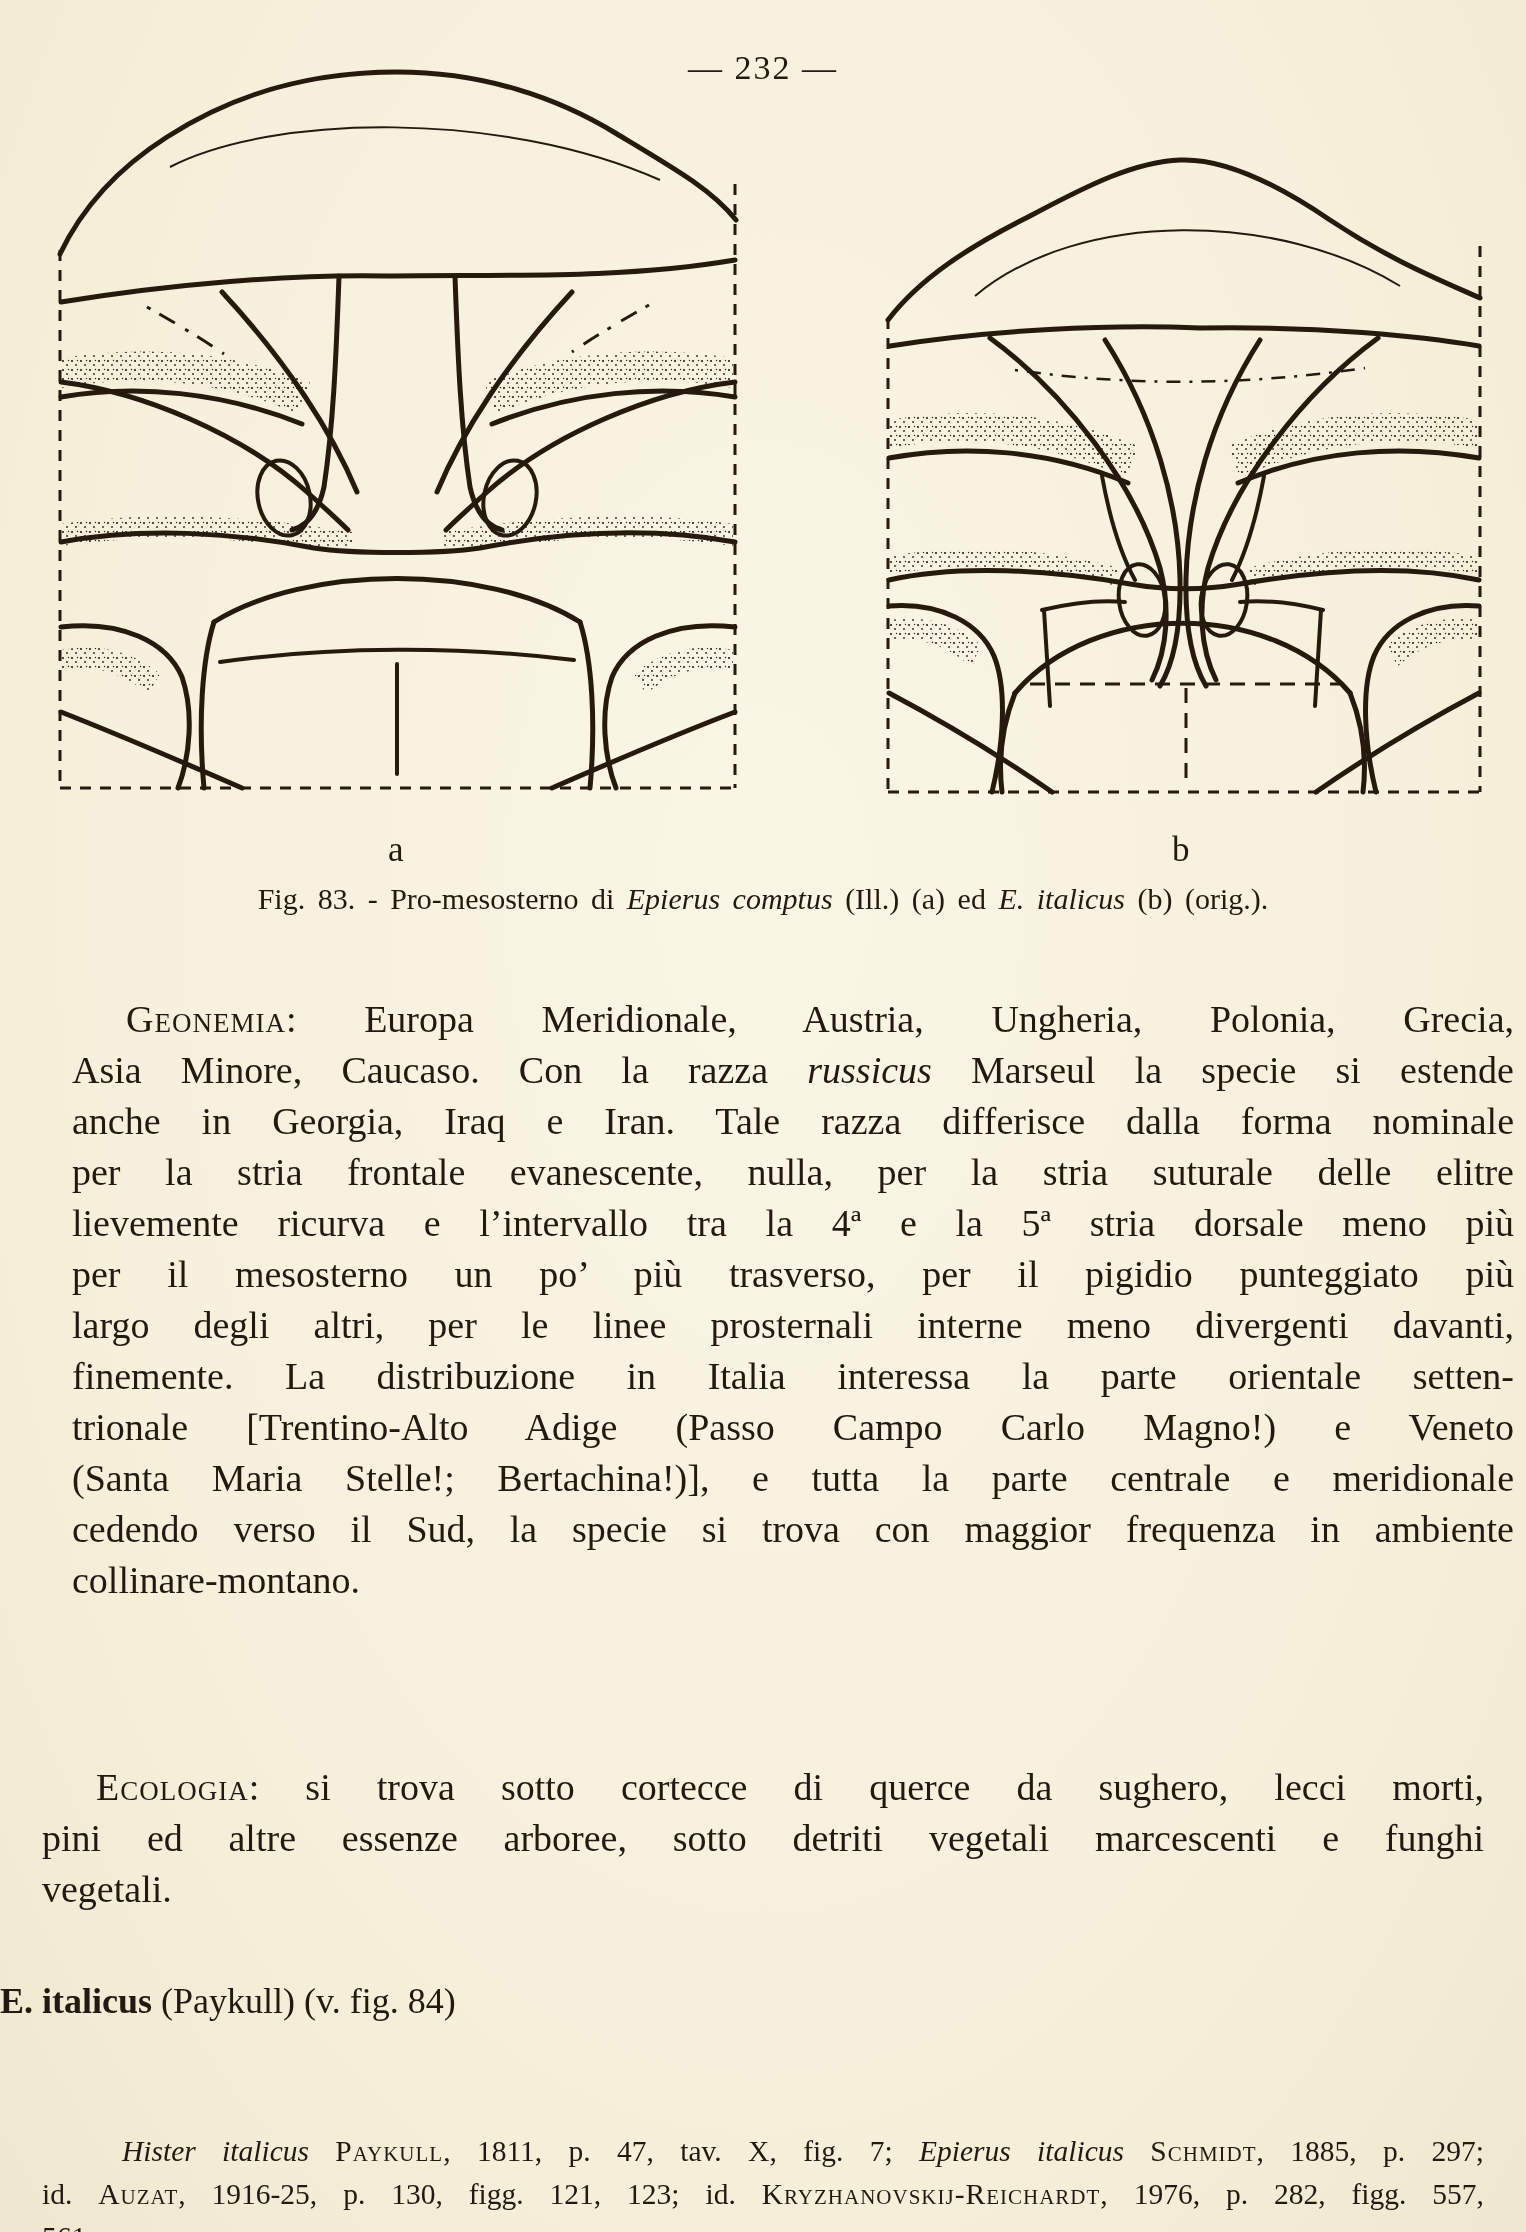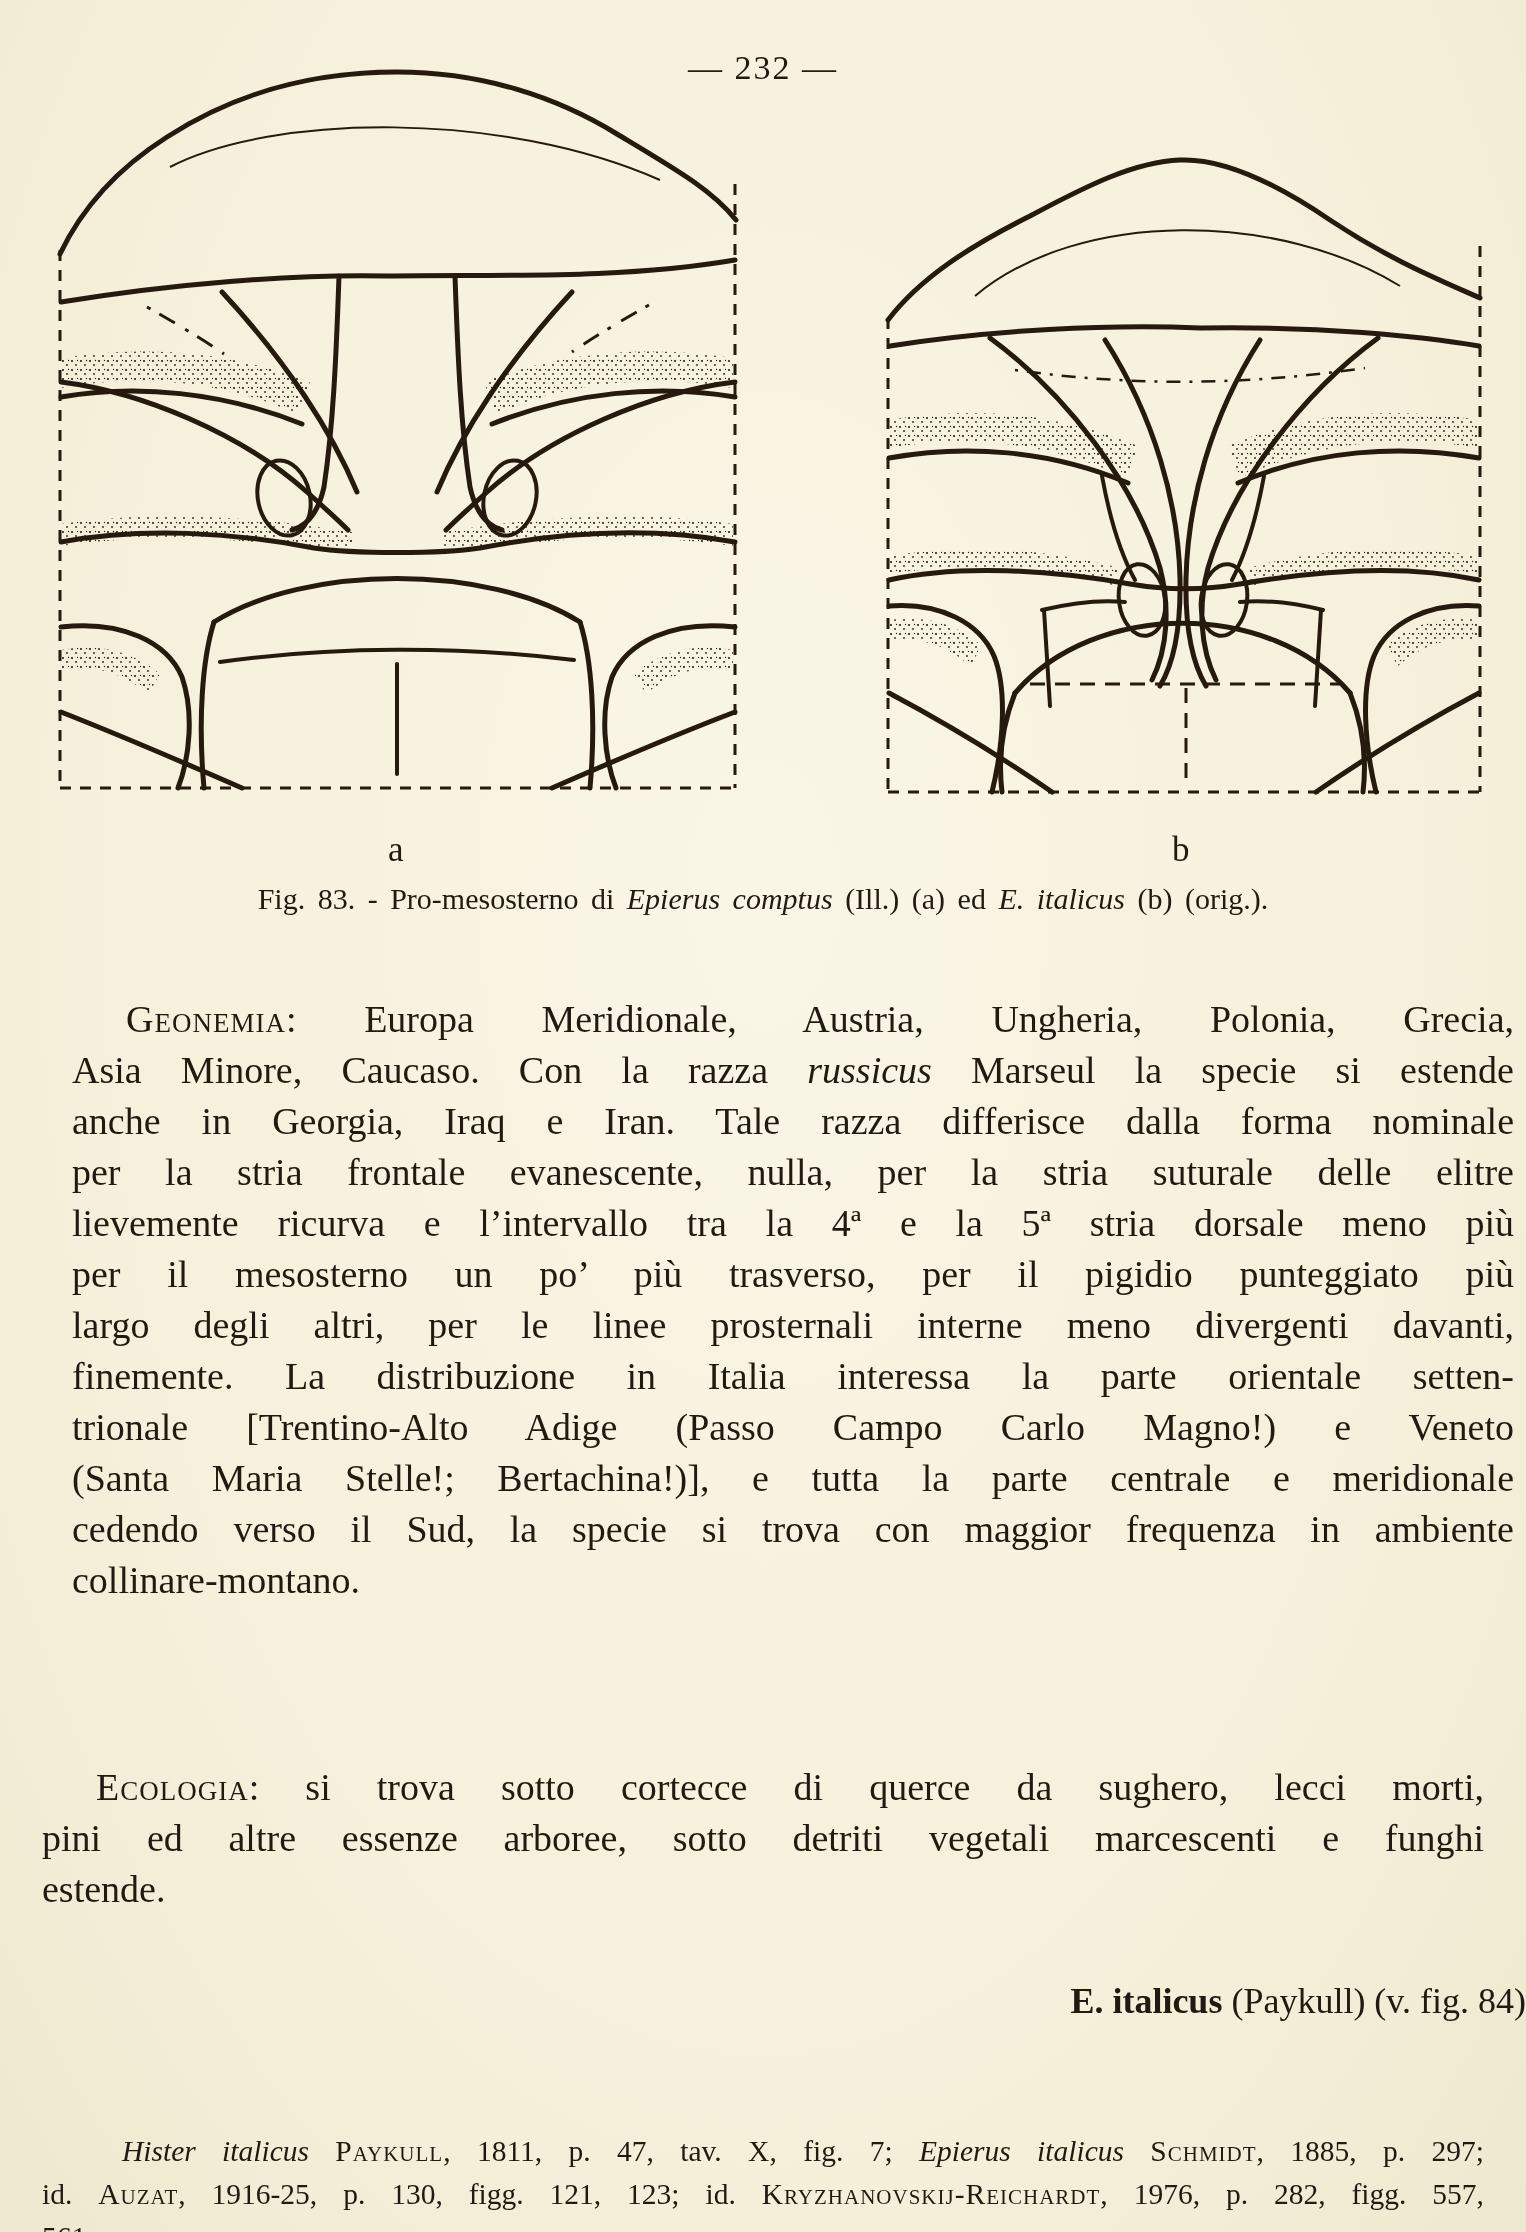--- a/index.html
+++ b/index.html
@@ -30,21 +30,21 @@
   .geon{top:994px;margin-left:30px;}
   .ecol{top:1762px;}
   .tline{
     height:51px;line-height:51px;white-space:nowrap;
     text-align:justify;text-align-last:justify;text-justify:inter-word;
   }
   .tline.endl{text-align-last:left;}
   .tline.ind{text-indent:54px;}
   .heading{
     position:absolute;top:1980px;left:0;width:100%;
-    text-align:right;font-size:36px;
+    text-align:left;font-size:36px;
   }
   .heading .b{font-weight:bold;}
   .biblio{position:absolute;left:42px;top:2090px;width:1442px;font-size:29.5px;}
   .biblio .tline{height:43px;line-height:43px;}
   .biblio .tline.ind{text-indent:80px;margin-top:40px;}
   .it{font-style:italic;text-align:right;}
   .sc{font-variant:small-caps;letter-spacing:1px;}
 </style>
 </head>
 <body>
@@ -184,21 +184,21 @@
     <div class="tline"><span>finemente. La distribuzione in Italia interessa la parte orientale setten-</span></div>
     <div class="tline"><span>trionale [Trentino-Alto Adige (Passo Campo Carlo Magno!) e Veneto</span></div>
     <div class="tline"><span>(Santa Maria Stelle!; Bertachina!)], e tutta la parte centrale e meridionale</span></div>
     <div class="tline"><span>cedendo verso il Sud, la specie si trova con maggior frequenza in ambiente</span></div>
     <div class="tline endl"><span>collinare-montano.</span></div>
   </div>
 
   <div class="para ecol">
     <div class="tline ind"><span class="sc">Ecologia</span><span>: si trova sotto cortecce di querce da sughero, lecci morti,</span></div>
     <div class="tline"><span>pini ed altre essenze arboree, sotto detriti vegetali marcescenti e funghi</span></div>
-    <div class="tline endl"><span>estende.</span></div>
+    <div class="tline endl"><span>vegetali.</span></div>
   </div>
 
   <div class="heading"><span class="b">E. italicus</span><span> (Paykull) (v. fig. 84)</span></div>
 
   <div class="biblio">
     <div class="tline ind"><span class="it">Hister italicus </span><span class="sc">Paykull</span><span>, 1811, p. 47, tav. X, fig. 7; </span><span class="it">Epierus italicus </span><span class="sc">Schmidt</span><span>, 1885, p. 297;</span></div>
     <div class="tline"><span>id. </span><span class="sc">Auzat</span><span>, 1916-25, p. 130, figg. 121, 123; id. </span><span class="sc">Kryzhanovskij-Reichardt</span><span>, 1976, p. 282, figg. 557,</span></div>
     <div class="tline endl"><span>561.</span></div>
   </div>
 

